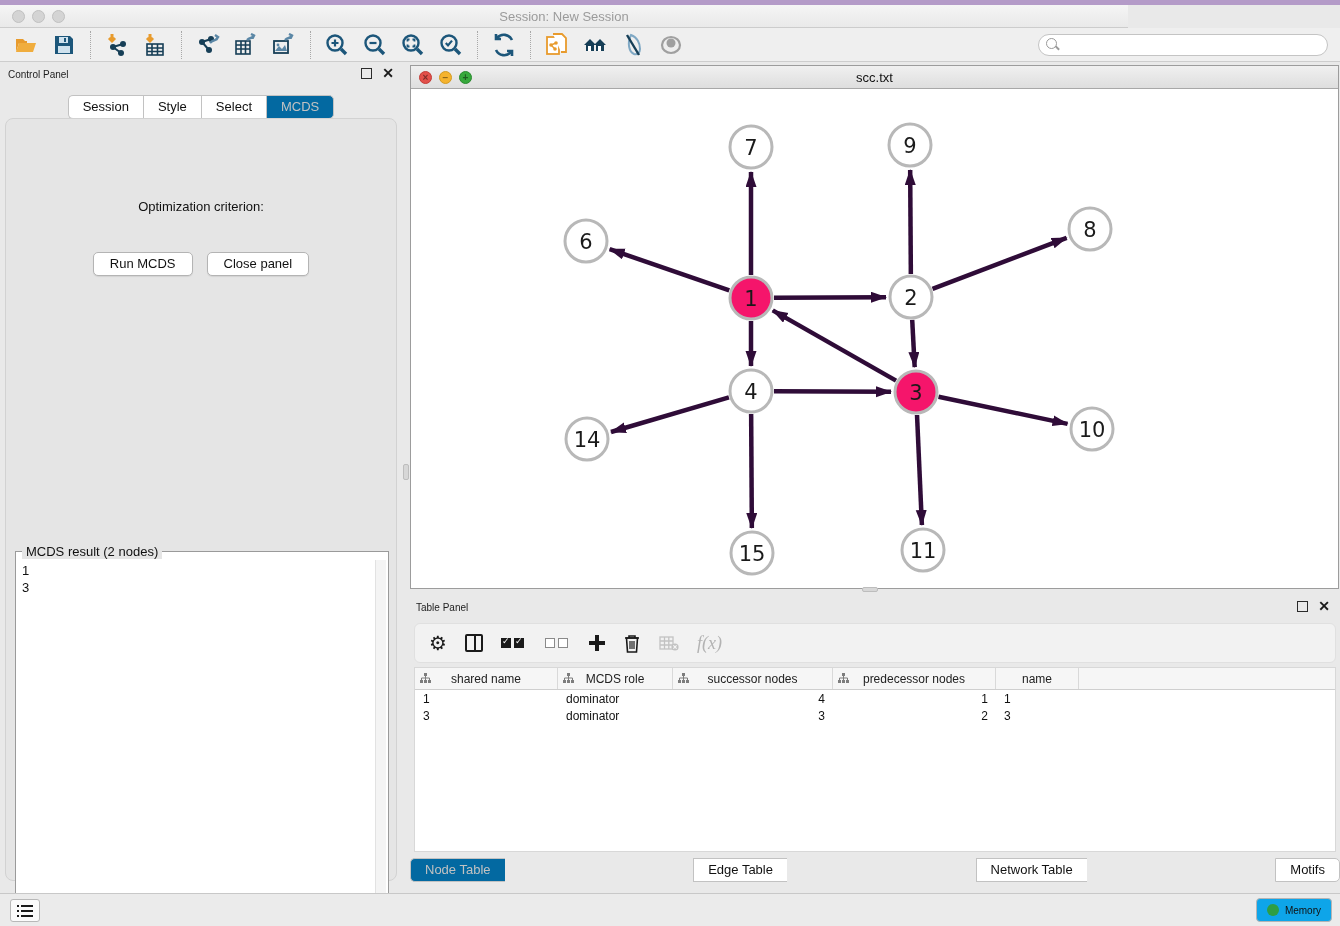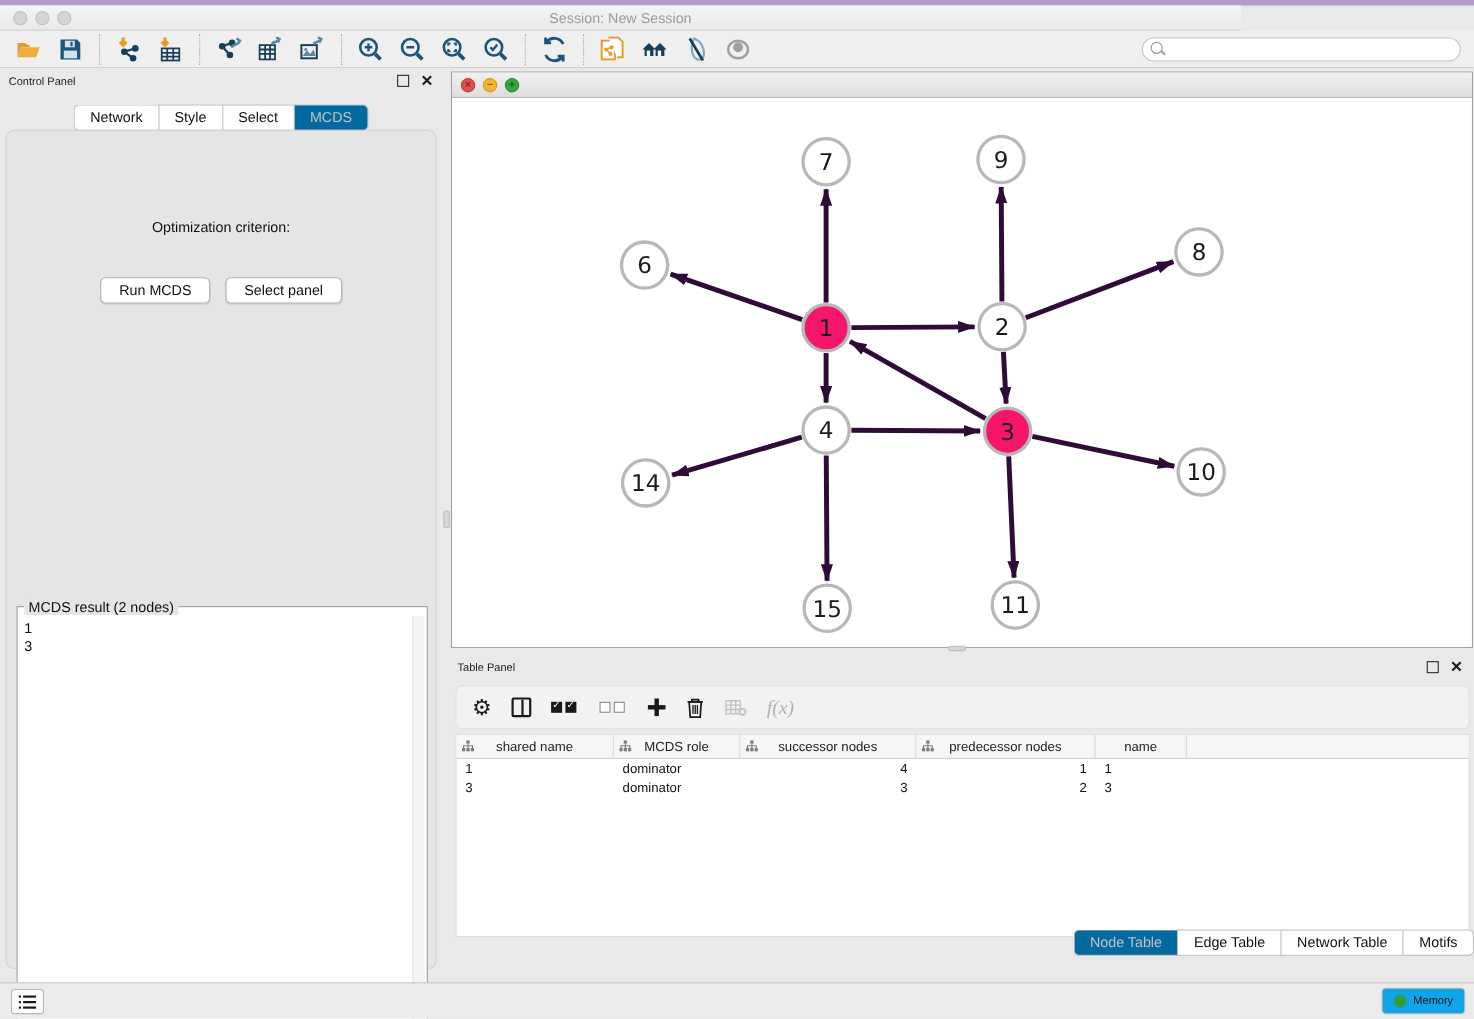--- a/index.html
+++ b/index.html
@@ -106,21 +106,21 @@
   .data-table { position:absolute; left:4px; top:72px; width:922px; height:185px; background:#ffffff;
     border:1px solid #d8d8d8; }
   .thead { display:flex; height:22px; background:#f6f6f6; border-bottom:1px solid #cfcfcf; }
   .th { display:flex; align-items:center; border-right:1px solid #d9d9d9; font-size:12px; color:#222;
     padding:0 6px; position:relative; justify-content:center; gap:5px; }
   .th .tree-ic { position:absolute; left:5px; }
   .trow { display:flex; height:17px; font-size:12px; color:#111; }
   .td { padding:0 8px; overflow:hidden; white-space:nowrap; display:flex; align-items:center; }
   .td.num { justify-content:flex-end; }
 
-  .tp-tabs { position:absolute; left:0; top:250px; width:100%; display:flex; justify-content:flex-end; }
+  .tp-tabs { position:absolute; left:0; top:263px; width:100%; display:flex; justify-content:space-between; }
 
   
   .statusbar { position:absolute; left:0; top:893px; width:1340px; height:33px;
     background:#ebebeb; border-top:1px solid #c8c8c8; }
   .menu-btn { position:absolute; left:10px; top:5px; width:30px; height:23px; background:#fbfbfb;
     border:1px solid #b8b8b8; border-radius:3px; display:flex; align-items:center; justify-content:center; cursor:pointer; }
   .memory-btn { position:absolute; right:8px; top:4px; height:24px; background:#0ea5e9;
     border:1px solid #b4b4b4; border-radius:4px; display:flex; align-items:center; gap:6px;
     padding:0 10px; font-size:10px; color:#111; cursor:pointer; }
   .mem-dot { width:12px; height:12px; border-radius:50%; background:#2e9e44; }
@@ -287,30 +287,30 @@
 
   <div class="control-panel">
     <div class="panel-head">
       <span class="panel-title">Control Panel</span>
       <span class="panel-btns">
         <span class="float-ic"></span>
         <span class="close-ic">✕</span>
       </span>
     </div>
     <div class="cp-tabs" id="cp-tabs">
-        <span class="seg-tab">Network</span>
+        <span class="seg-tab">Session</span>
         <span class="seg-tab">Style</span>
         <span class="seg-tab">Select</span>
         <span class="seg-tab active">MCDS</span>
       </div>
     <div class="cp-body">
       <div class="opt-label">Optimization criterion:</div>
       <div class="cp-buttons">
         <button class="pbtn">Run MCDS</button>
-        <button class="pbtn">Select panel</button>
+        <button class="pbtn">Close panel</button>
       </div>
       <div class="result-group">
         <span class="result-legend">MCDS result (2 nodes)</span>
         <div class="result-area" id="result-area">
             <div>1</div>
             <div>3</div>
           </div>
         <div class="result-scroll"></div>
       </div>
     </div>
@@ -318,20 +318,21 @@
 
   <div class="v-divider">
     <div class="v-grip"></div>
   </div>
 
   <div class="net-window">
     <div class="net-titlebar">
       <div class="nt-dot nt-red">×</div>
       <div class="nt-dot nt-yel">−</div>
       <div class="nt-dot nt-grn">+</div>
+      <div class="net-title">scc.txt</div>
     </div>
     <div class="net-canvas">
       <svg id="graph" width="927" height="499" viewBox="0 0 927 499">
         <defs>
           <marker id="arrow" markerUnits="userSpaceOnUse" markerWidth="18" markerHeight="12" refX="15" refY="5.5" orient="auto">
             <path d="M0,0 L16,5.5 L0,11 Z" fill="#2f0c38"></path>
           </marker>
         </defs>
         <g id="edges">
             <line x1="340" y1="186" x2="340" y2="83" stroke="#2f0c38" stroke-width="4.5" marker-end="url(#arrow)"></line>

